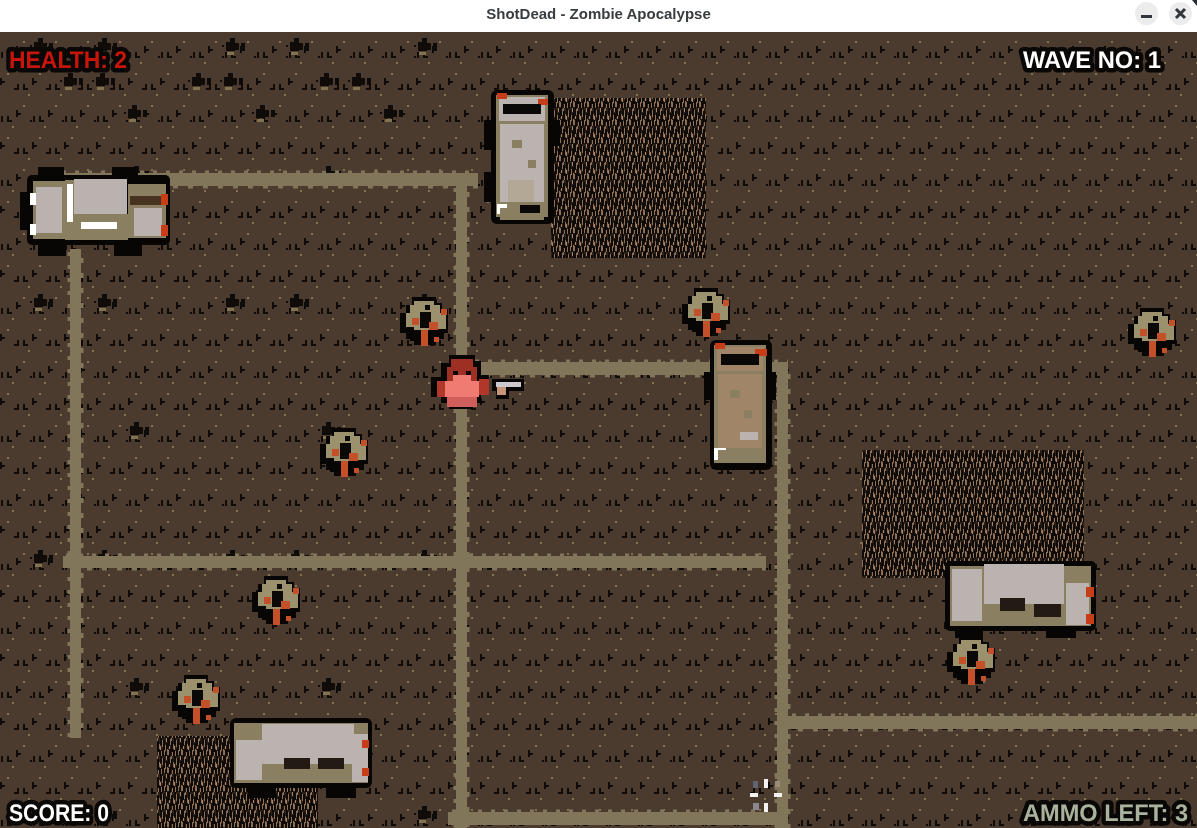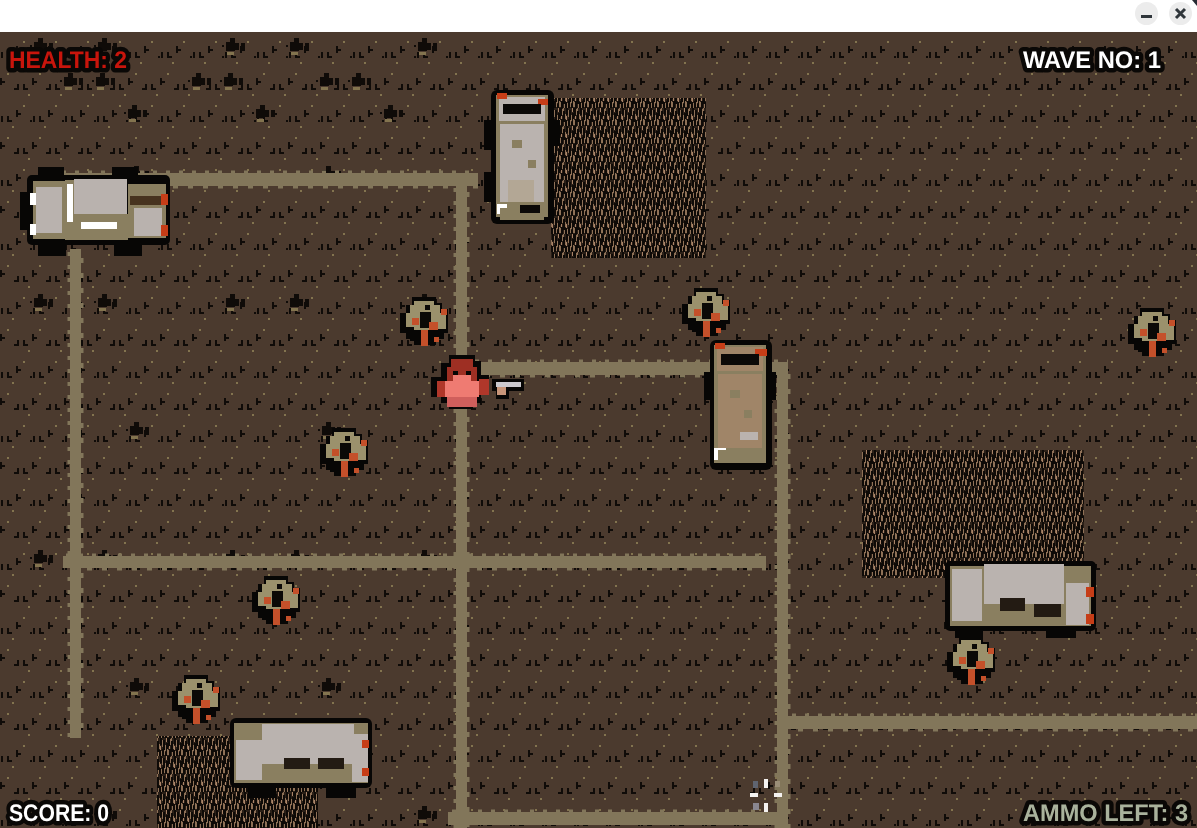--- a/index.html
+++ b/index.html
@@ -7,20 +7,21 @@
 .titlebar{position:absolute;left:0;top:0;width:1197px;height:32px;background:#ffffff}
 .title{position:absolute;left:0;top:5px;width:1197px;text-align:center;font-size:15px;font-weight:bold;color:#393d40}
 .wbtn{position:absolute;top:2px;width:23px;height:23px;border-radius:50%;background:#ececec}
 .game{position:absolute;left:0;top:32px}
 </style>
 </head>
 <body>
 
 <div class="titlebar">
 
+<div class="title">ShotDead - Zombie Apocalypse</div>
 
 <div class="wbtn" style="left:1135px"><svg width="23" height="23">
         <rect x="6" y="13" width="11" height="3" fill="#30363b"></rect>
       </svg></div>
 
 <div class="wbtn" style="left:1169px"><svg width="23" height="23">
         <path d="M7 7 L16 16 M16 7 L7 16" stroke="#30363b" stroke-width="3"></path>
       </svg></div>
 
 <svg style="position:absolute;right:0;top:0" width="6" height="6">

